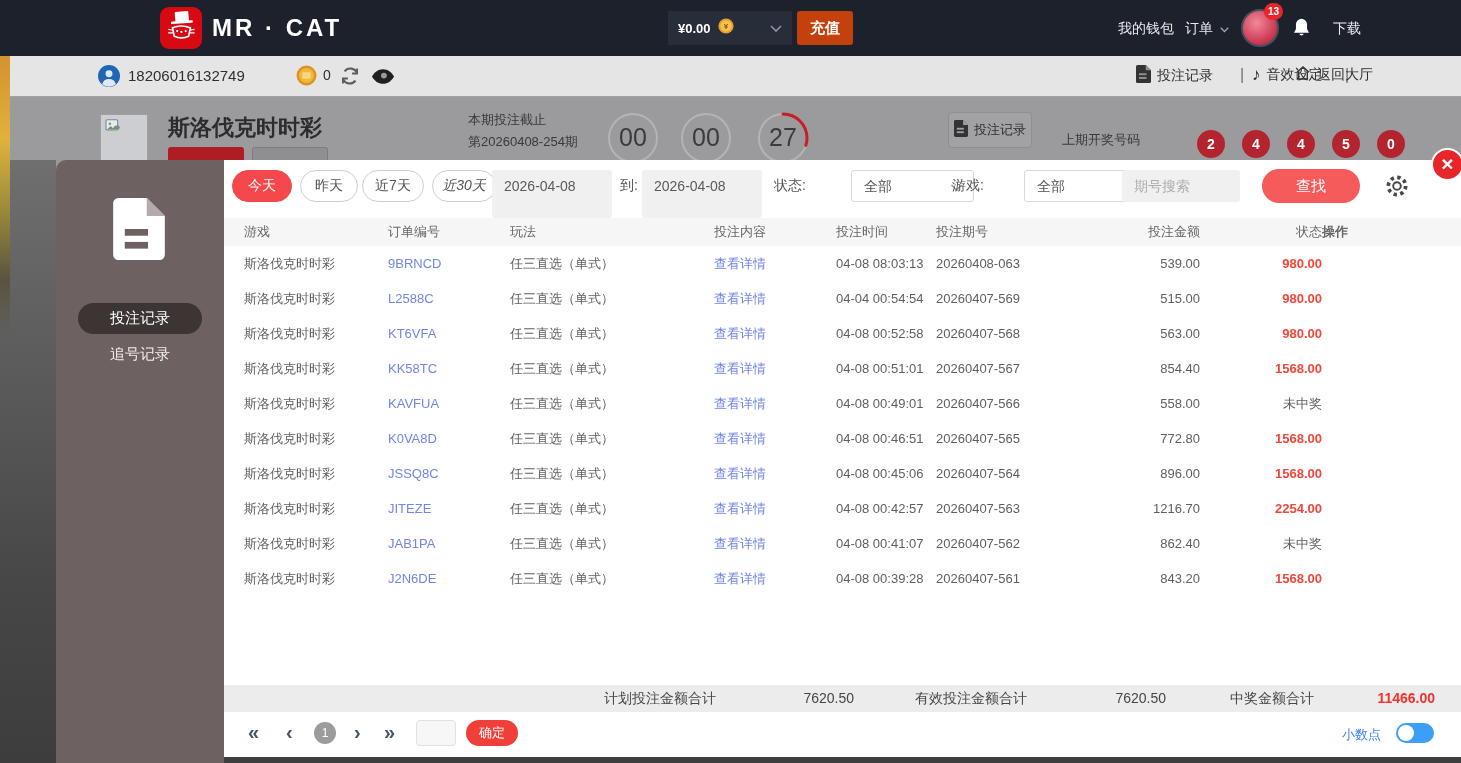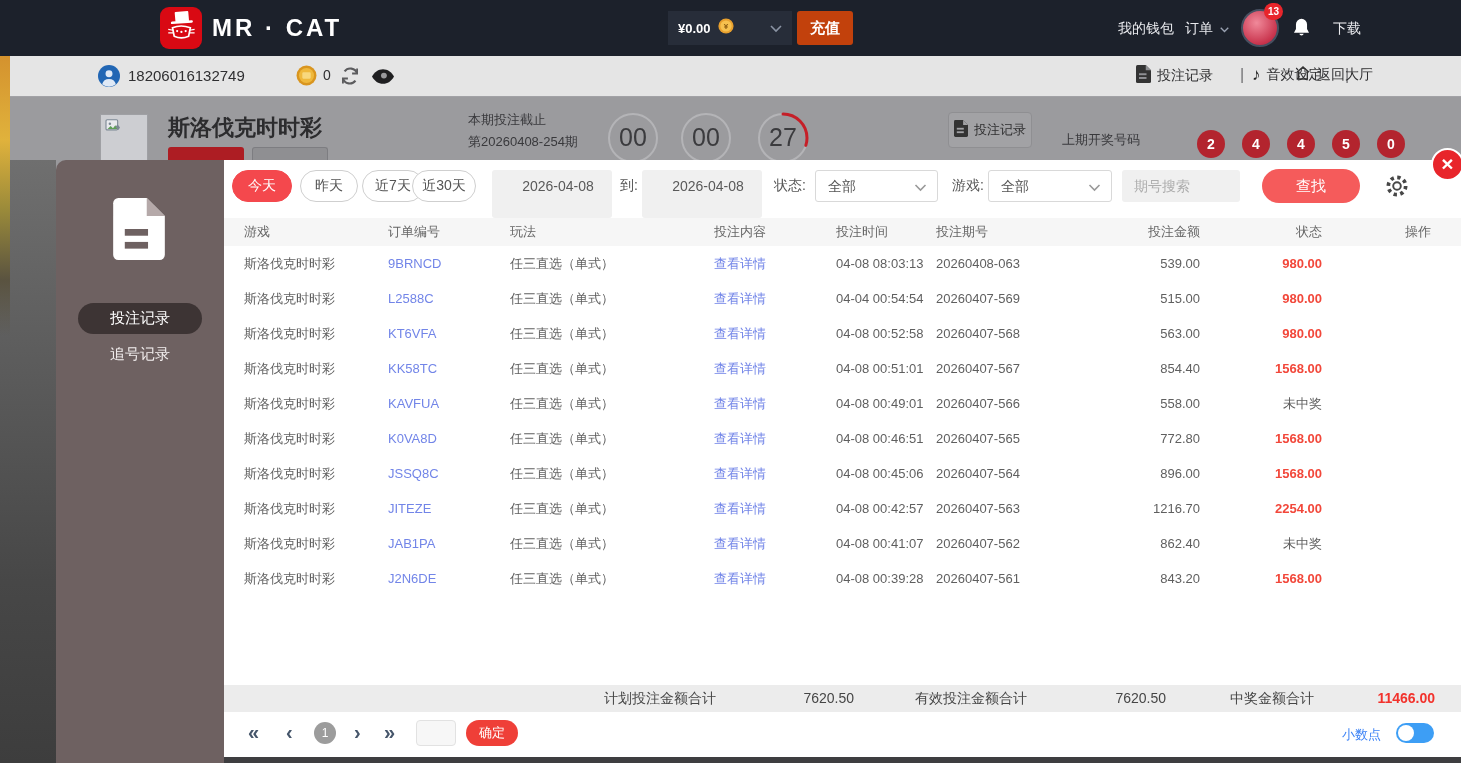--- a/index.html
+++ b/index.html
@@ -52,36 +52,36 @@
   .sb-pill { position:absolute; left:22px; top:143px; width:124px; height:31px; background:#3d3434; border-radius:16px; color:#fff; font-size:15px; display:flex; align-items:center; justify-content:center; cursor:pointer; }
   .sb-item { position:absolute; left:0; top:185px; width:168px; text-align:center; color:#f3efef; font-size:15px; cursor:pointer; }
 
   
   .m-panel { position:absolute; left:224px; top:160px; width:1237px; height:597px; background:#fff; z-index:20; }
   .close-btn { position:absolute; left:1431px; top:148px; width:33px; height:33px; border-radius:50%; background:#e8252b; border:2px solid #fff; color:#fff; font-size:21px; font-weight:bold; line-height:27px; text-align:center; z-index:30; cursor:pointer; }
 
   
   .qf { position:absolute; top:10px; height:32px; border-radius:16px; font-size:14px; display:flex; align-items:center; justify-content:center; cursor:pointer; background:#fff; border:1px solid #cfcfcf; color:#555; }
   .qf.active { background:#f4484d; border-color:#f4484d; color:#ffffff; }
-  .f-date { position:absolute; top:10px; width:120px; height:48px; background:#f0f0f0; border-radius:3px; font-size:14px; color:#5a5a5a; line-height:32px; padding-left:12px; cursor:pointer;text-align:center; }
+  .f-date { position:absolute; top:10px; width:120px; height:48px; background:#f0f0f0; border-radius:3px; font-size:14px; color:#5a5a5a; line-height:32px; padding-left:12px; cursor:pointer; }
   .f-lbl { position:absolute; top:17px; font-size:14px; color:#555; }
-  .f-sel { position:absolute; top:10px; height:32px; background:#fff; border:1px solid #d9d9d9; border-radius:3px; font-size:14px; color:#555; line-height:30px; padding:0 12px; cursor:pointer; }
+  .f-sel { position:absolute; top:10px; height:32px; background:#fff; border:1px solid #d9d9d9; border-radius:3px; font-size:14px; color:#555; line-height:30px; padding:0 12px; cursor:pointer;margin-left:36px; }
   .f-sel svg { position:absolute; right:10px; top:13px; }
   .f-search { position:absolute; left:898px; top:10px; width:118px; height:32px; background:#f0f0f0; border:none; border-radius:3px; font-size:14px; color:#555; padding-left:12px; outline:none; font-family:inherit; }
   .f-search::placeholder { color:#adadad; }
   .find-btn { position:absolute; left:1038px; top:9px; width:98px; height:34px; background:#f55b5b; border-radius:17px; color:#fff; font-size:15px; display:flex; align-items:center; justify-content:center; cursor:pointer; }
   .gear { position:absolute; left:1160px; top:13px; cursor:pointer; }
 
   
   .t-grid { display:grid; grid-template-columns:144px 122px 204px 122px 100px 154px 110px 122px 139px; padding-left:20px; align-items:center; }
   .t-head { position:absolute; left:0; top:58px; width:1237px; height:28px; background:#f6f6f6; font-size:13px; color:#666; }
   .t-body { position:absolute; left:0; top:86px; width:1237px; }
   .t-row { height:35px; font-size:13px; color:#5f5f5f; }
   .t-grid > :nth-child(7), .t-grid > :nth-child(8) { text-align:right; }
-  .t-grid > :nth-child(9) { text-align:right; padding-right:30px; }
+  .t-grid > :nth-child(9) { text-align:left; padding-right:30px;font-weight:bold; }
   .c-link { color:#7285e8; cursor:pointer; }
   .c-win { color:#f2473a; font-weight:bold; }
 
   
   .summary { position:absolute; left:0; top:525px; width:1237px; height:27px; background:#ececec; font-size:14px; color:#464646; line-height:27px; }
   .sum-val { text-align:right; position:absolute; }
   .sum-win { color:#f2322c; font-weight:bold; }
 
   
   .pg-arrow { position:absolute; top:561px; font-size:20px; color:#46566b; font-weight:bold; cursor:pointer; }
@@ -282,21 +282,21 @@
         <div class="sb-item">追号记录</div>
       </div>
   </div>
 
   <div class="m-panel">
 
     <div id="quick-filters">
         <div class="qf active" style="left: 8px; width: 60px;">今天</div>
         <div class="qf" style="left: 76px; width: 58px;">昨天</div>
         <div class="qf" style="left: 138px; width: 62px;">近7天</div>
-        <div class="qf" style="left: 188px; width: 64px;">近30天</div>
+        <div class="qf" style="left: 208px; width: 64px; font-style: italic;">近30天</div>
       </div>
     <div class="f-date" style="left:268px;">2026-04-08</div>
     <div class="f-lbl" style="left:396px;">到:</div>
     <div class="f-date" style="left:418px;">2026-04-08</div>
     <div class="f-lbl" style="left:550px;">状态:</div>
     <div class="f-sel" style="left:591px; width:123px;">
       <span>全部</span>
       <svg width="13" height="8" viewBox="0 0 12 8" fill="none" stroke="#999" stroke-width="1.6">
           <path d="M1 1l5 5 5-5"></path>
         </svg>

